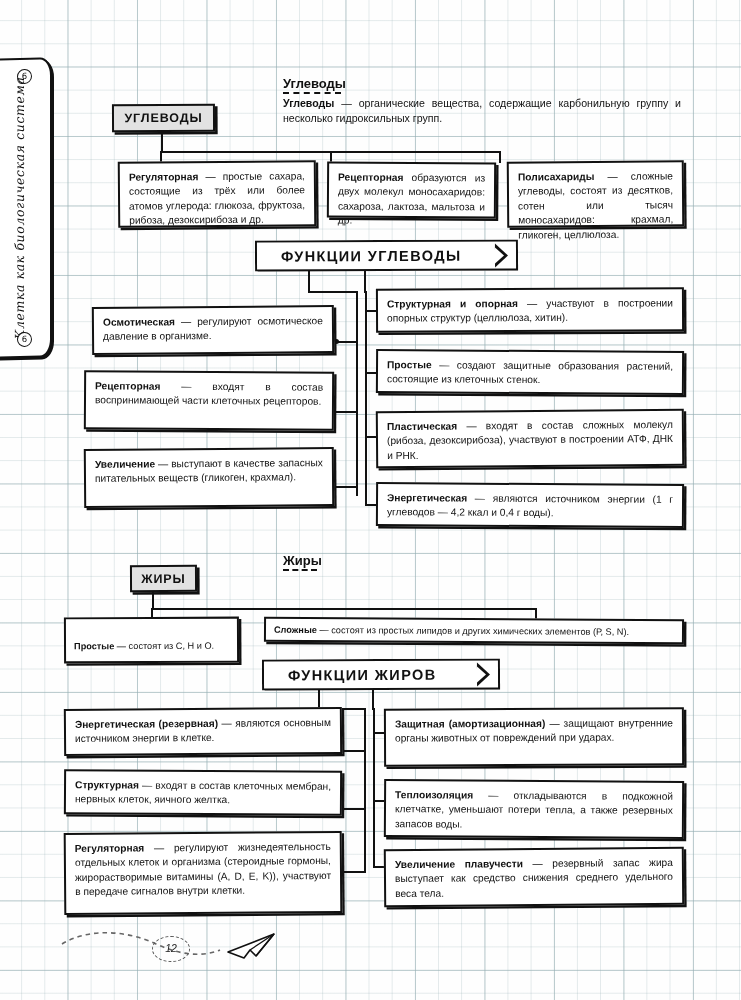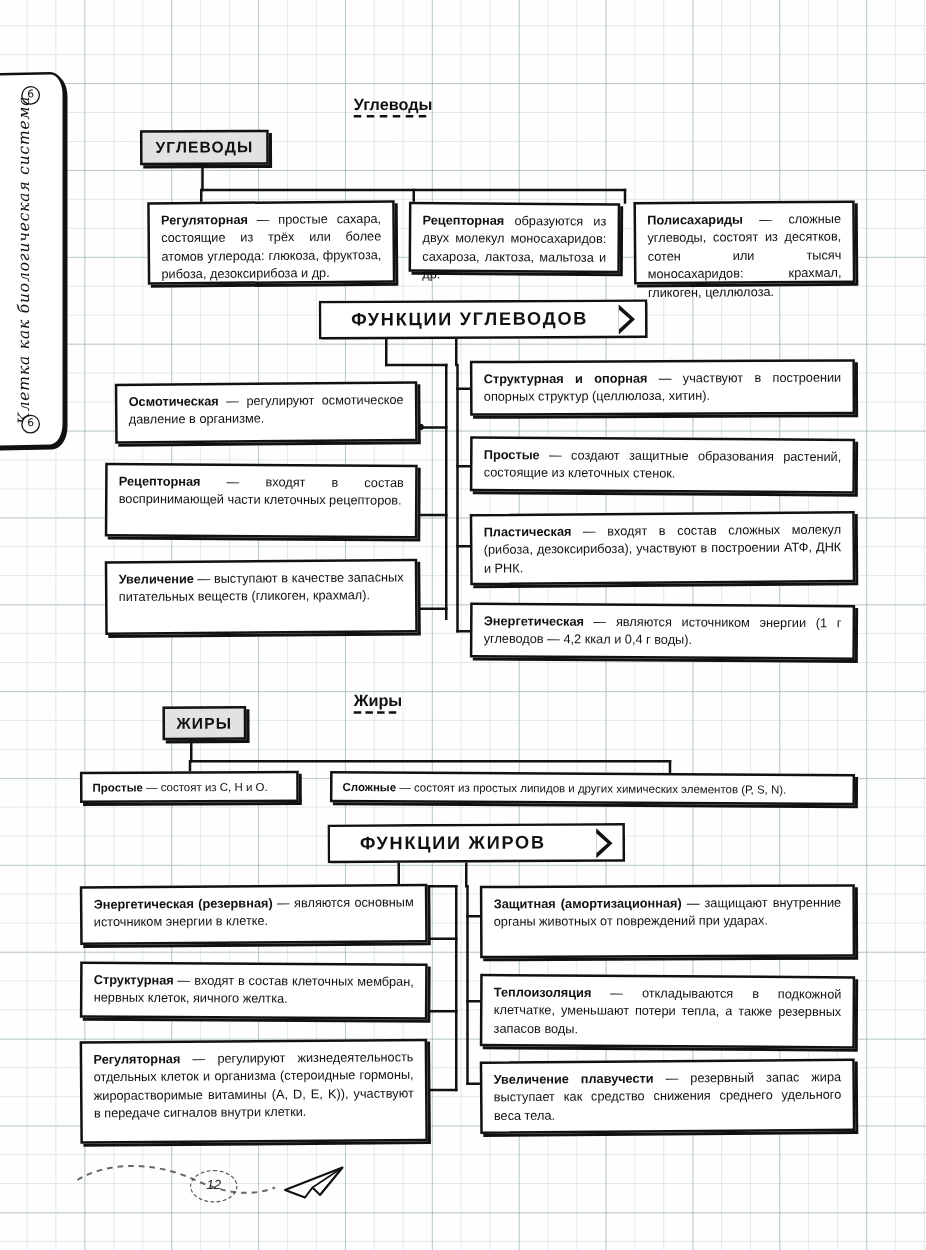--- a/index.html
+++ b/index.html
@@ -136,20 +136,23 @@
     <div class="circ-num circ-top">6</div>
     <div class="vtext">Клетка как биологическая система</div>
     <div class="circ-num circ-bot">6</div>
   </div>
 
   <div class="sec-head" style="left:283px;top:76px;">
     <span>Углеводы</span>
     <span class="dash" style="width:58px;"></span>
   </div>
 
+  <div class="sec-body" style="left:283px;top:96px;width:398px;">
+    <b>Углеводы</b><span> — органические вещества, содержащие карбонильную группу и несколько гидроксильных групп.</span>
+  </div>
 
   <div class="chip tilt-c" style="left:112px;top:104px;width:103px;height:28px;">
     <span>УГЛЕВОДЫ</span>
   </div>
 
   <div class="ln lnv" style="left:161px;top:132px;height:21px;"></div>
   <div class="ln lnh" style="left:161px;top:151px;width:340px;"></div>
   <div class="ln lnv" style="left:160px;top:151px;height:12px;"></div>
   <div class="ln lnv" style="left:330px;top:151px;height:12px;"></div>
   <div class="ln lnv" style="left:499px;top:151px;height:12px;"></div>
@@ -158,21 +161,21 @@
     <b>Регуляторная</b><span> — простые сахара, состоящие из трёх или более атомов углерода: глюкоза, фруктоза, рибоза, дезоксирибоза и др.</span>
   </div>
   <div class="box tilt-b" style="left:327px;top:162px;width:169px;height:56px;">
     <b>Рецепторная</b><span> образуются из двух молекул моносахаридов: сахароза, лактоза, мальтоза и др.</span>
   </div>
   <div class="box tilt-a" style="left:507px;top:161px;width:177px;height:66px;">
     <b>Полисахариды</b><span> — сложные углеводы, состоят из десятков, сотен или тысяч моносахаридов: крахмал, гликоген, целлюлоза.</span>
   </div>
 
   <div class="ribbon tilt-c" style="left:255px;top:240px;width:263px;height:31px;">
-    <span>ФУНКЦИИ УГЛЕВОДОВ</span>
+    <span>ФУНКЦИИ УГЛЕВОДЫ</span>
     <span class="notch"></span>
   </div>
 
   <div class="ln lnv" style="left:308px;top:271px;height:22px;"></div>
   <div class="ln lnv" style="left:364px;top:271px;height:22px;"></div>
 
   <div class="ln lnh" style="left:308px;top:291px;width:50px;"></div>
   <div class="ln lnv" style="left:356px;top:291px;height:205px;"></div>
   <div class="ln lnh" style="left:336px;top:341px;width:22px;"></div>
   <div class="ln lnh" style="left:336px;top:411px;width:22px;"></div>
@@ -216,21 +219,21 @@
 
   <div class="chip tilt-c" style="left:130px;top:565px;width:67px;height:27px;">
     <span>ЖИРЫ</span>
   </div>
 
   <div class="ln lnv" style="left:152px;top:592px;height:18px;"></div>
   <div class="ln lnh" style="left:152px;top:608px;width:385px;"></div>
   <div class="ln lnv" style="left:151px;top:608px;height:11px;"></div>
   <div class="ln lnv" style="left:535px;top:608px;height:11px;"></div>
 
-  <div class="box tilt-c" style="left:64px;top:617px;width:175px;height:25px;padding:5px 8px;font-size:9.2px;">
+  <div class="box tilt-c" style="left:64px;top:617px;width:175px;height:25px;padding:21px 8px;font-size:9.2px;">
     <b>Простые</b><span> — состоят из С, Н и О.</span>
   </div>
   <div class="box tilt-b" style="left:264px;top:618px;width:420px;height:25px;padding:5px 8px;font-size:9.2px;text-align:left;">
     <b>Сложные</b><span> — состоят из простых липидов и других химических элементов (Р, S, N).</span>
   </div>
 
   <div class="ribbon tilt-c" style="left:262px;top:659px;width:238px;height:31px;">
     <span>ФУНКЦИИ ЖИРОВ</span>
     <span class="notch"></span>
   </div>

